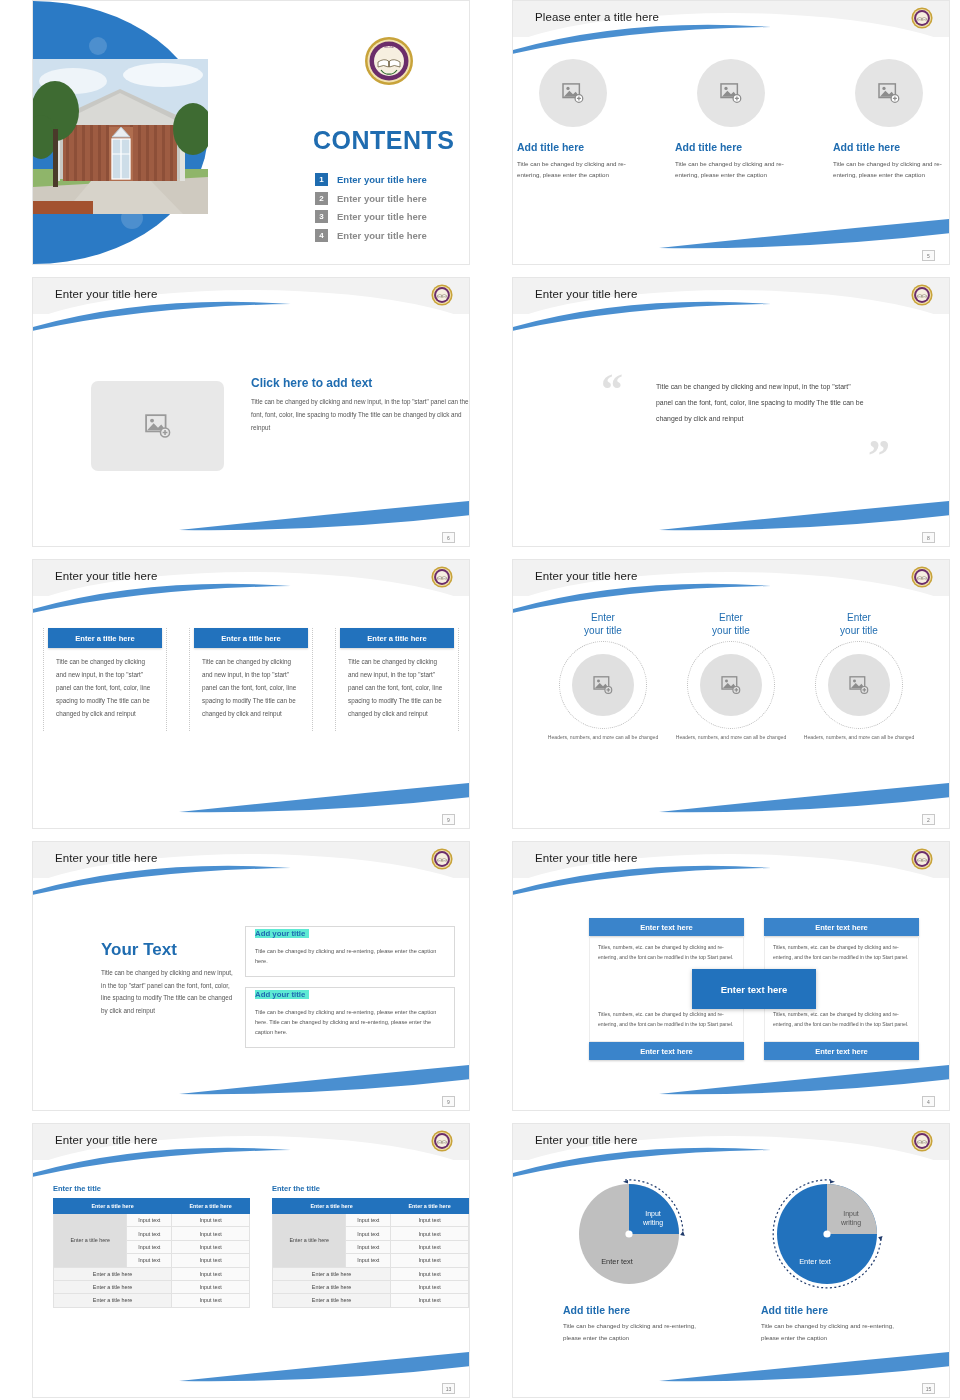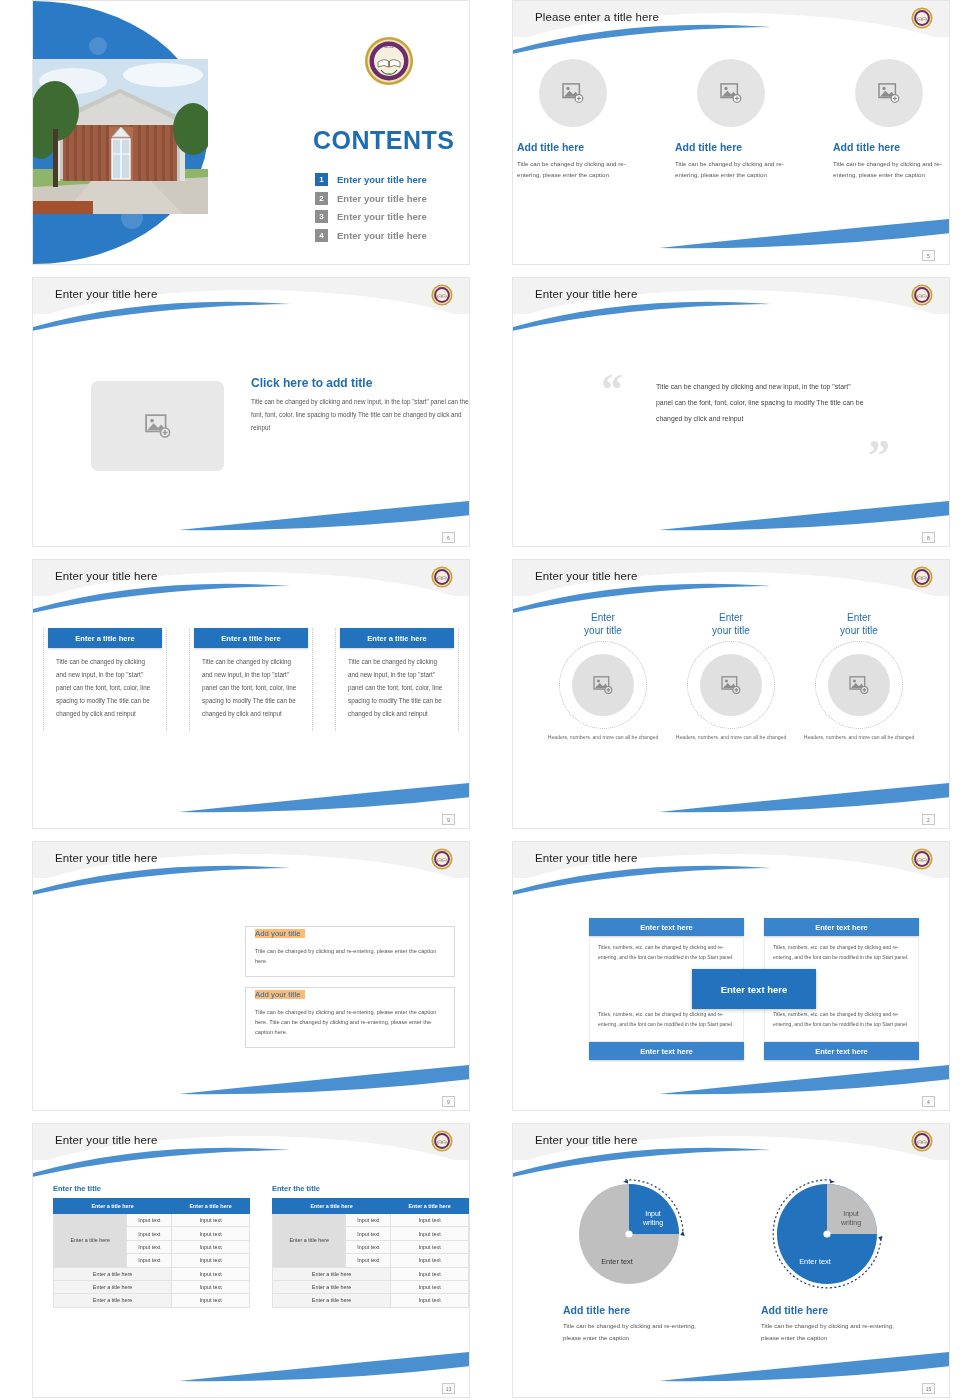--- a/index.html
+++ b/index.html
@@ -136,22 +136,22 @@
   .tc-inner { width:62px; height:62px; border-radius:50%; background:#e0e0e0;
               display:flex; align-items:center; justify-content:center; }
   .tc-cap { font-size:5.1px; color:#666; line-height:1.75; margin-top:4px; }
 
   
   .yt-left { position:absolute; left:68px; top:52px; width:135px; }
   .yt-h { font-size:17px; font-weight:bold; color:#1f6cb0; margin-bottom:7px; }
   .yt-p { font-size:6.3px; color:#555; line-height:2.0; }
   .yt-right { position:absolute; left:212px; top:38px; width:210px; }
   .yt-box { border:1px solid #d9d9d9; padding:7px 9px 9px; margin-bottom:10px; position:relative; }
-  .yt-box-h { font-size:7.8px; font-weight:normal; color:#1f6cb0; margin-bottom:4px;
-              background:#fdba74; display:inline-block; position:relative; top:-12px; padding-right:4px;}
+  .yt-box-h { font-size:7.8px; font-weight:bold; color:#1f6cb0; margin-bottom:4px;
+              background:#5eead4; display:inline-block; position:relative; top:-12px; padding-right:4px;}
   .yt-box-p { font-size:5.6px; color:#555; line-height:1.85; margin-top:-8px; }
 
   
   .quad { position:absolute; left:76px; top:30px; width:330px; }
   .quad-grid { display:grid; grid-template-columns:1fr 1fr; gap:0 20px; }
   .q-cell { position:relative; }
   .q-bar {
     background:#3a84cb; color:#fff; font-size:7.5px; font-weight:bold;
     text-align:center; padding:4.5px 0;
     box-shadow:0 1px 2px rgba(0,0,0,.2);
@@ -372,21 +372,21 @@
       <div class="pic-box">
         <svg width="26" height="24" viewBox="0 0 24 22">
           <rect x="1" y="1" width="18" height="15" fill="none" stroke="#9a9a9a" stroke-width="1.6"></rect>
           <circle cx="6.5" cy="6" r="1.8" fill="#9a9a9a"></circle>
           <path d="M2 15 L8 8.5 L12 12.5 L15 9.5 L19 15 Z" fill="#9a9a9a"></path>
           <circle cx="18.5" cy="17" r="4.2" fill="#e8e8e8" stroke="#9a9a9a" stroke-width="1.4"></circle>
           <path d="M18.5 14.8 v4.4 M16.3 17 h4.4" stroke="#9a9a9a" stroke-width="1.4"></path>
         </svg>
       </div>
       <div class="s3-txt">
-        <div class="s3-h">Click here to add title</div>
+        <div class="s3-h">Click here to add text</div>
         <div class="s3-p">Title can be changed by clicking and new input, in the top "start" panel can the font, font, color, line spacing to modify The title can be changed by click and reinput</div>
       </div>
     </div>
     <div class="pagenum">6</div>
   </div>
 
   <div class="slide">
     <div class="hdr-band"></div>
     <div class="hdr-curve"></div>
     <div class="hdr-title">Enter your title here</div>
@@ -568,20 +568,24 @@
           <path d="M0 30 Q120 -6 268 4 Q120 6 4 32 Z" fill="#4a8fd0"></path>
         </svg>
     </div>
     <div class="swoosh-br">
       <svg width="300" height="34" viewBox="0 0 300 34">
           <path d="M300 2 Q150 16 0 32 Q150 34 300 16 Z" fill="#4a8fd0"></path>
         </svg>
     </div>
 
     <div class="body-area">
+      <div class="yt-left">
+        <div class="yt-h">Your Text</div>
+        <div class="yt-p">Title can be changed by clicking and new input, in the top "start" panel can the font, font, color, line spacing to modify The title can be changed by click and reinput</div>
+      </div>
       <div class="yt-right">
         <div class="yt-box">
           <div class="yt-box-h">Add your title</div>
           <div class="yt-box-p">Title can be changed by clicking and re-entering, please enter the caption here.</div>
         </div>
         <div class="yt-box">
           <div class="yt-box-h">Add your title</div>
           <div class="yt-box-p">Title can be changed by clicking and re-entering, please enter the caption here. Title can be changed by clicking and re-entering, please enter the caption here.</div>
         </div>
       </div>

